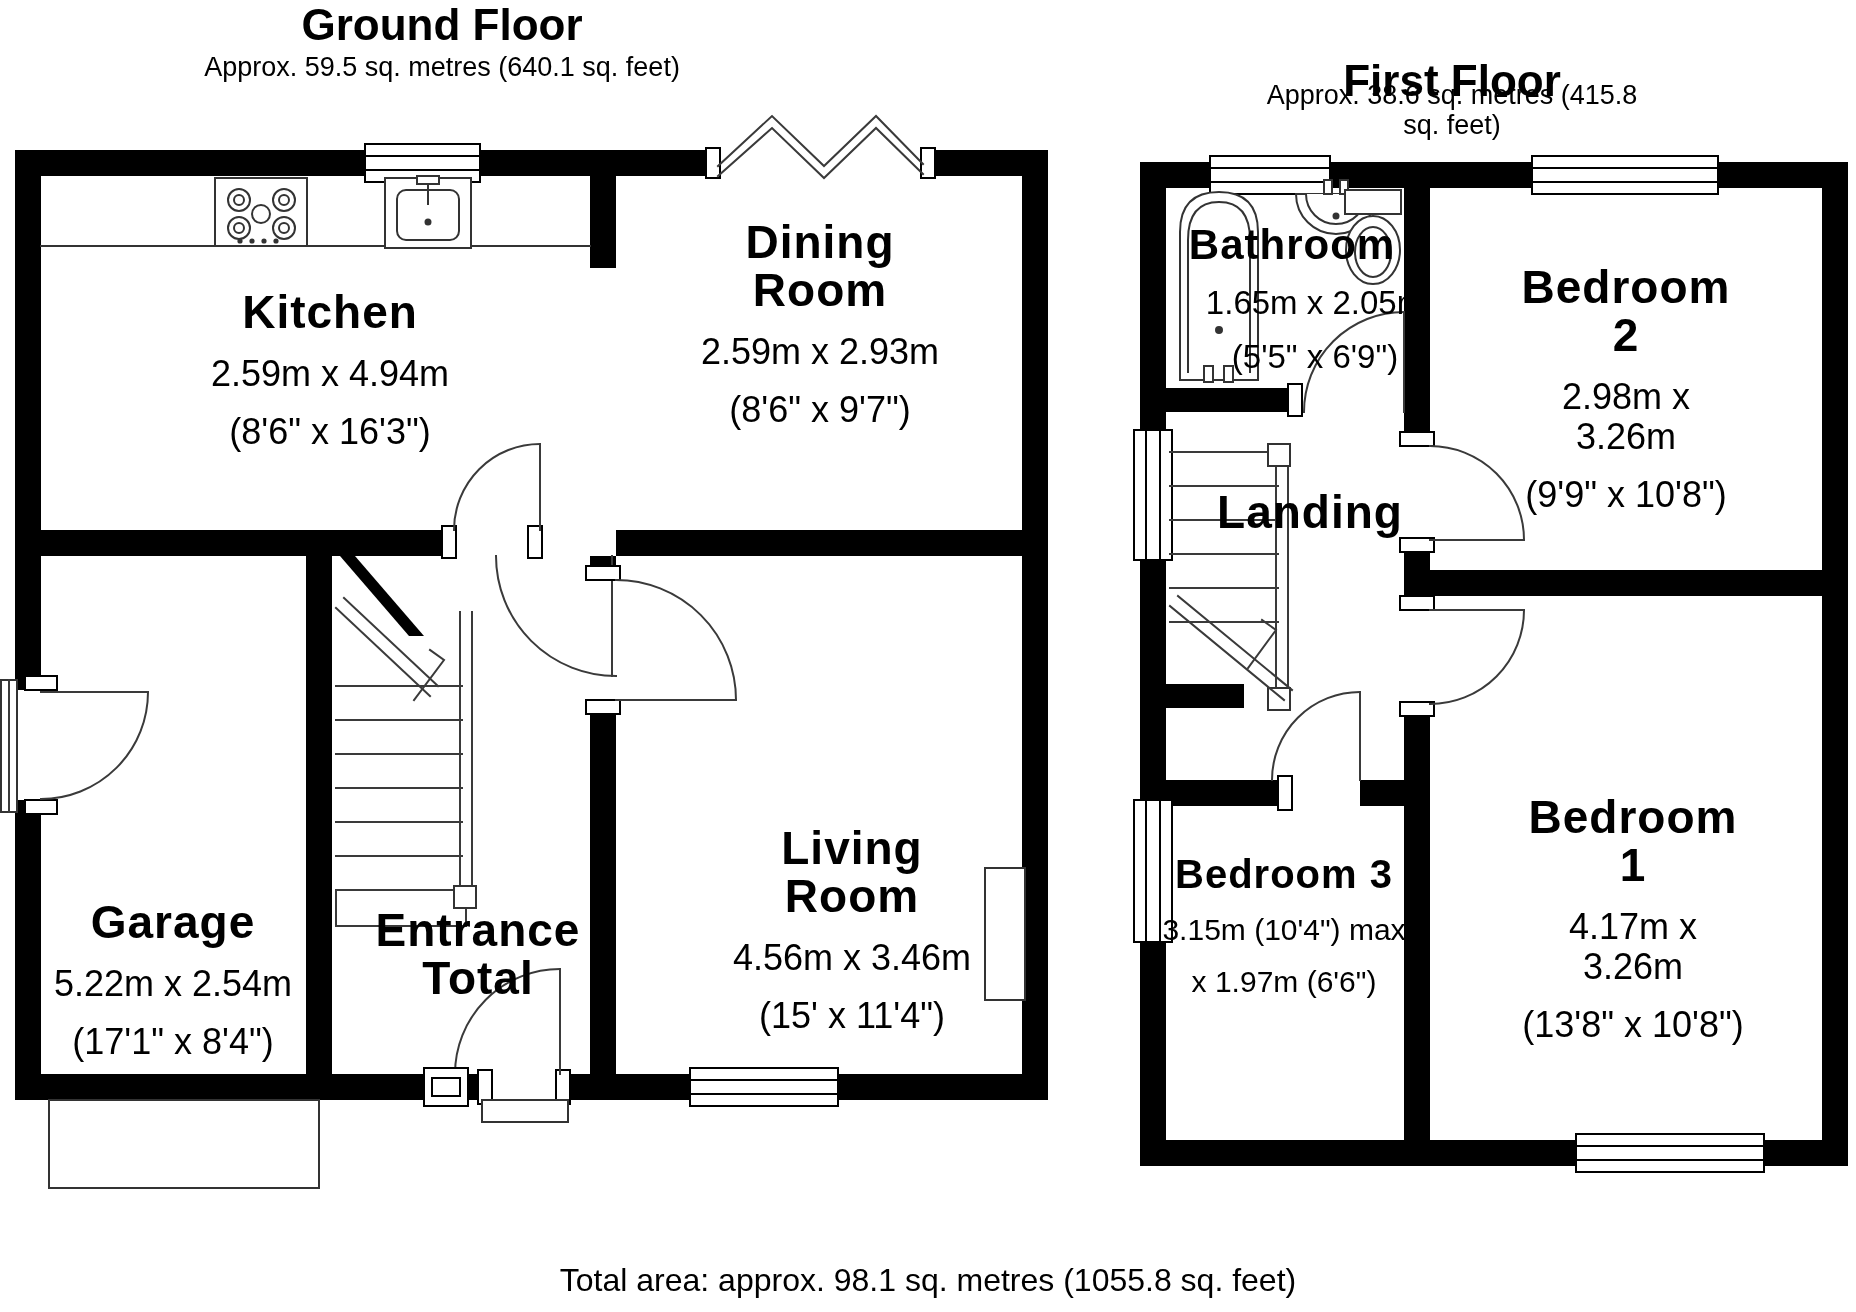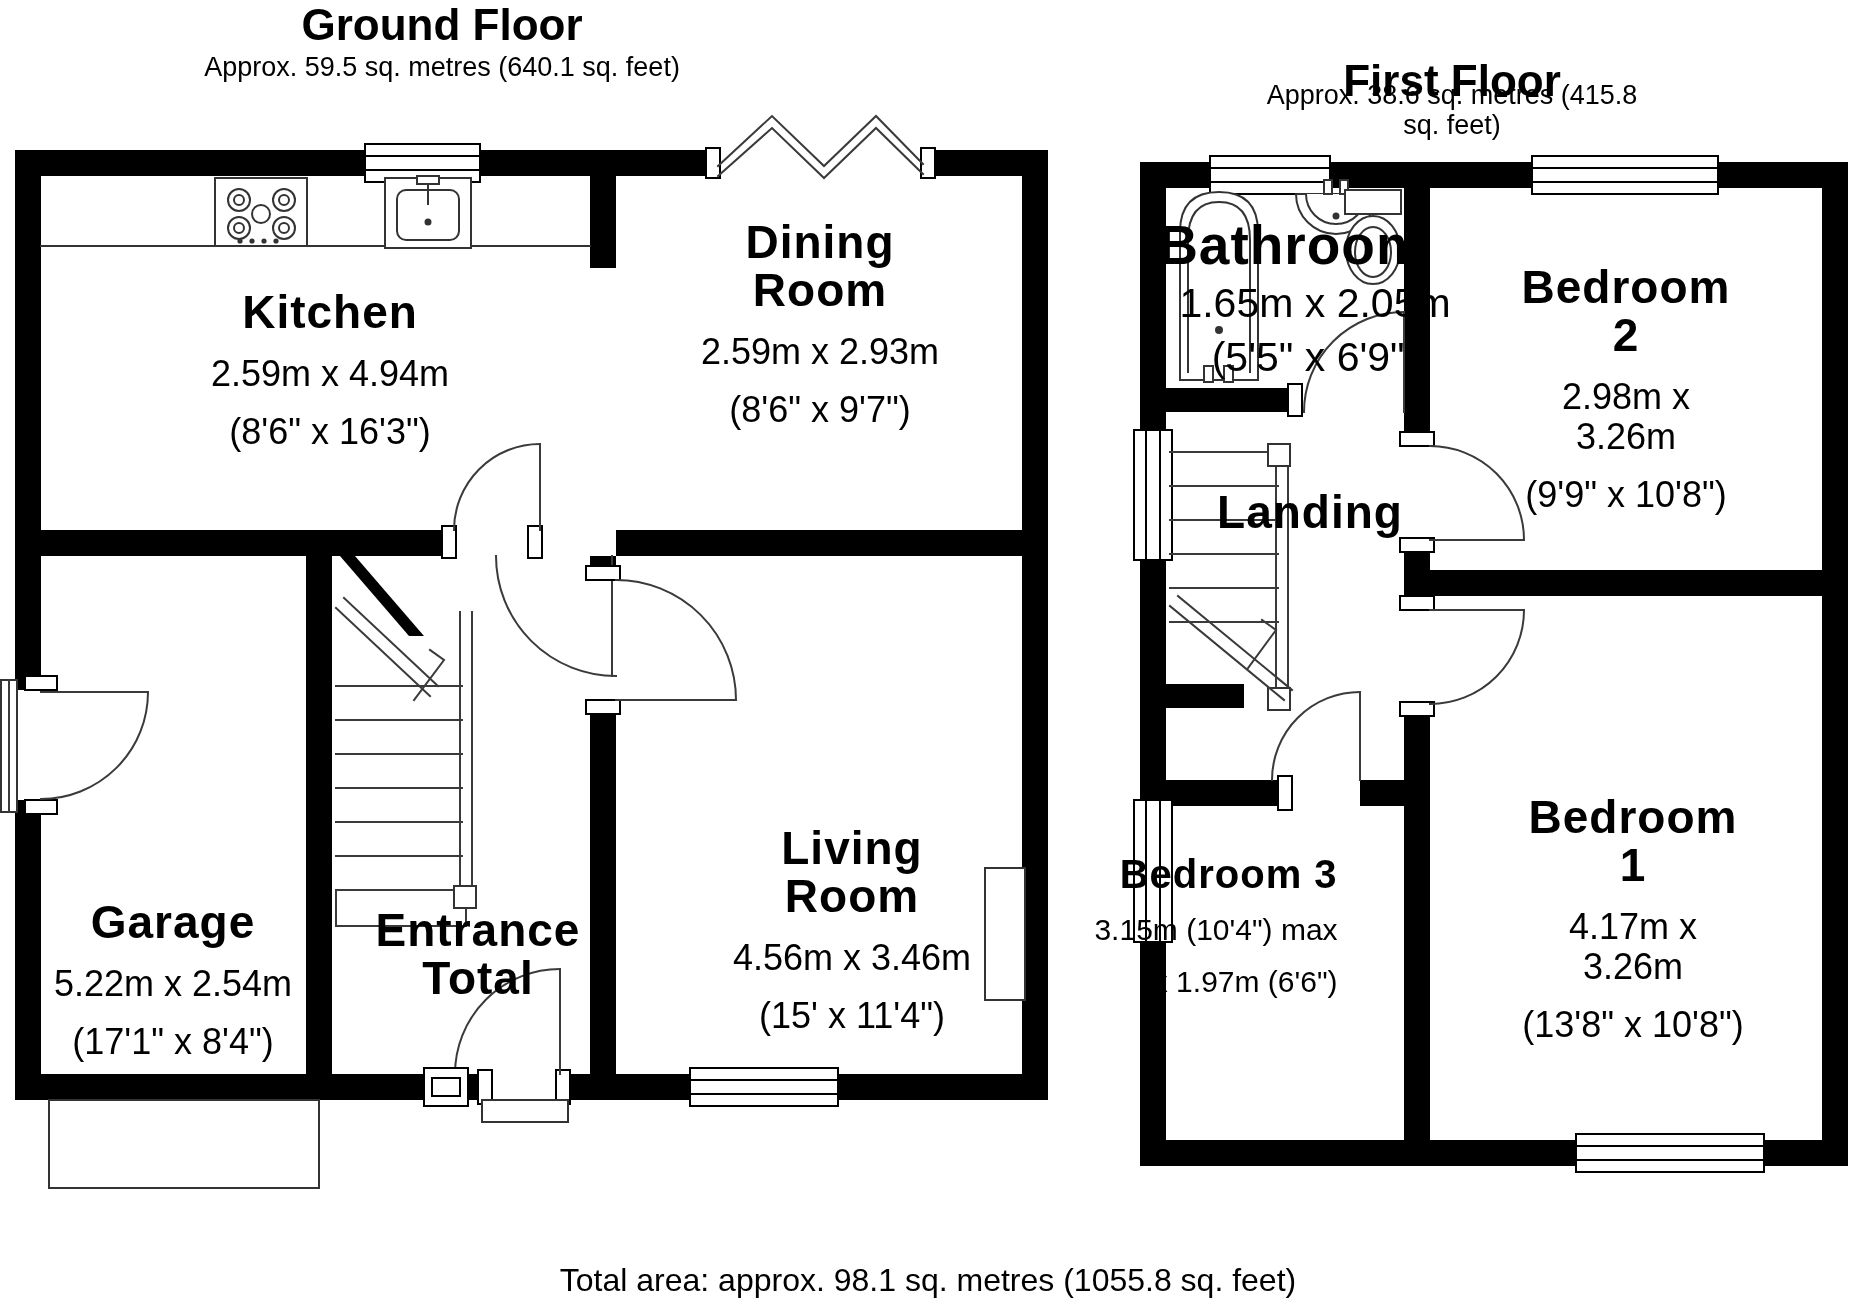--- a/index.html
+++ b/index.html
@@ -4,22 +4,22 @@
 <style>
   html,body{margin:0;padding:0;background:#ffffff;}
   .canvas{position:relative;width:1856px;height:1304px;background:#fff;overflow:hidden;
           font-family:"Liberation Sans", sans-serif;color:#000;}
   svg{position:absolute;left:0;top:0;}
   .lbl{position:absolute;transform:translateX(-50%);text-align:center;white-space:pre-line;}
   .room-name{font-weight:bold;font-size:46px;line-height:48px;letter-spacing:1px;}
   .room-dim{font-size:36px;line-height:40px;}
   .room-name.sm{font-size:40px;line-height:42px;}
   .room-dim.sm{font-size:30px;line-height:34px;}
-  .room-name.bath{font-size:55px;line-height:44px;}
-  .room-dim.bath{font-size:41px;line-height:36px;margin-left:46px;}
+  .room-name.bath{font-size:42px;line-height:44px;}
+  .room-dim.bath{font-size:33px;line-height:36px;margin-left:46px;}
   .floor-title{font-weight:bold;font-size:44px;line-height:46px;}
   .floor-sub{font-size:27px;line-height:30px;}
   .footer{font-size:32px;line-height:36px;}
 </style>
 </head>
 <body>
 
 <div class="canvas">
 
 <svg width="1856" height="1312" viewBox="0 0 1856 1312">
@@ -320,21 +320,21 @@
   <div class="lbl" style="left:1626px;top:245px;">
     <div class="room-name">Bedroom 2</div>
     <div class="room-dim">2.98m x 3.26m</div>
     <div class="room-dim">(9'9" x 10'8")</div>
   </div>
 
   <div class="lbl" style="left:1310px;top:470px;">
     <div class="room-name">Landing</div>
   </div>
 
-  <div class="lbl" style="left:1216px;top:835px;text-align:right;">
+  <div class="lbl" style="left:1284px;top:835px;">
     <div class="room-name sm">Bedroom 3</div>
     <div class="room-dim sm">3.15m (10'4") max</div>
     <div class="room-dim sm">x 1.97m (6'6")</div>
   </div>
 
   <div class="lbl" style="left:1626px;top:775px;margin-left:7px;">
     <div class="room-name">Bedroom 1</div>
     <div class="room-dim">4.17m x 3.26m</div>
     <div class="room-dim">(13'8" x 10'8")</div>
   </div>

